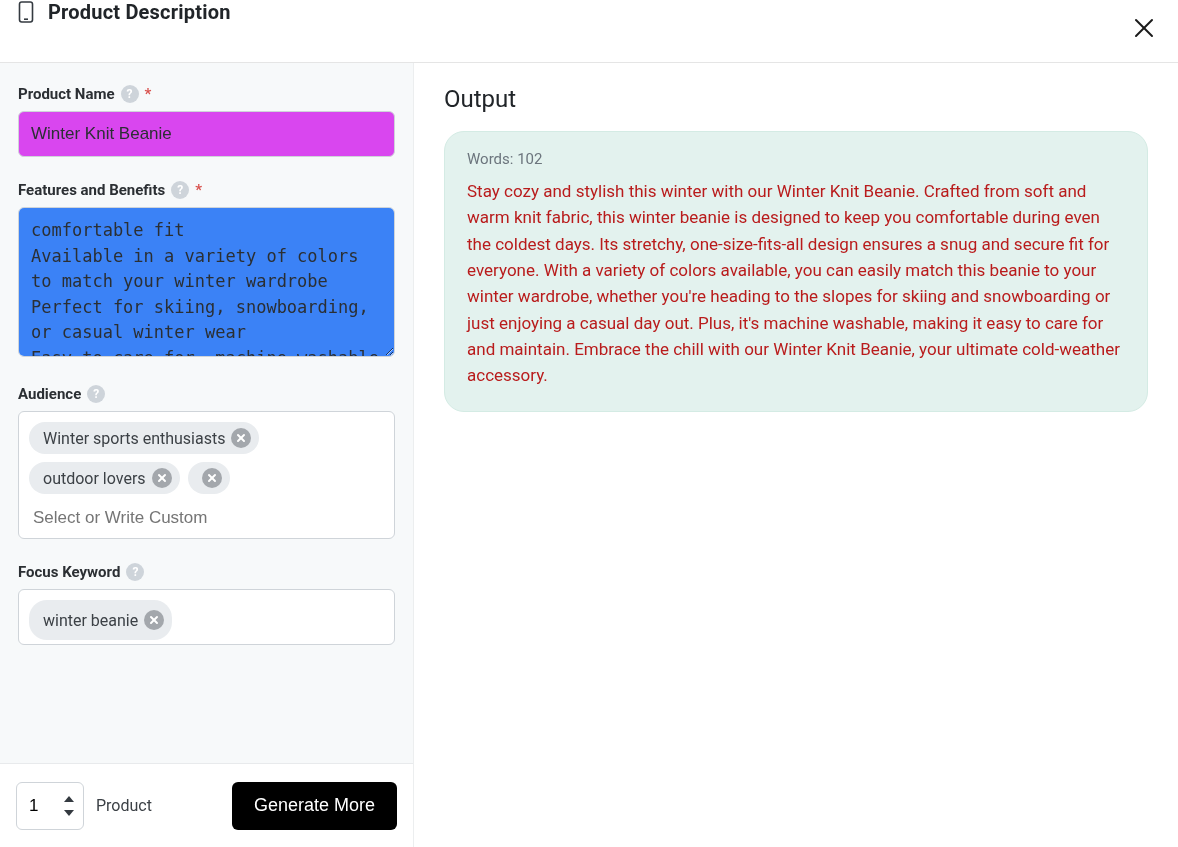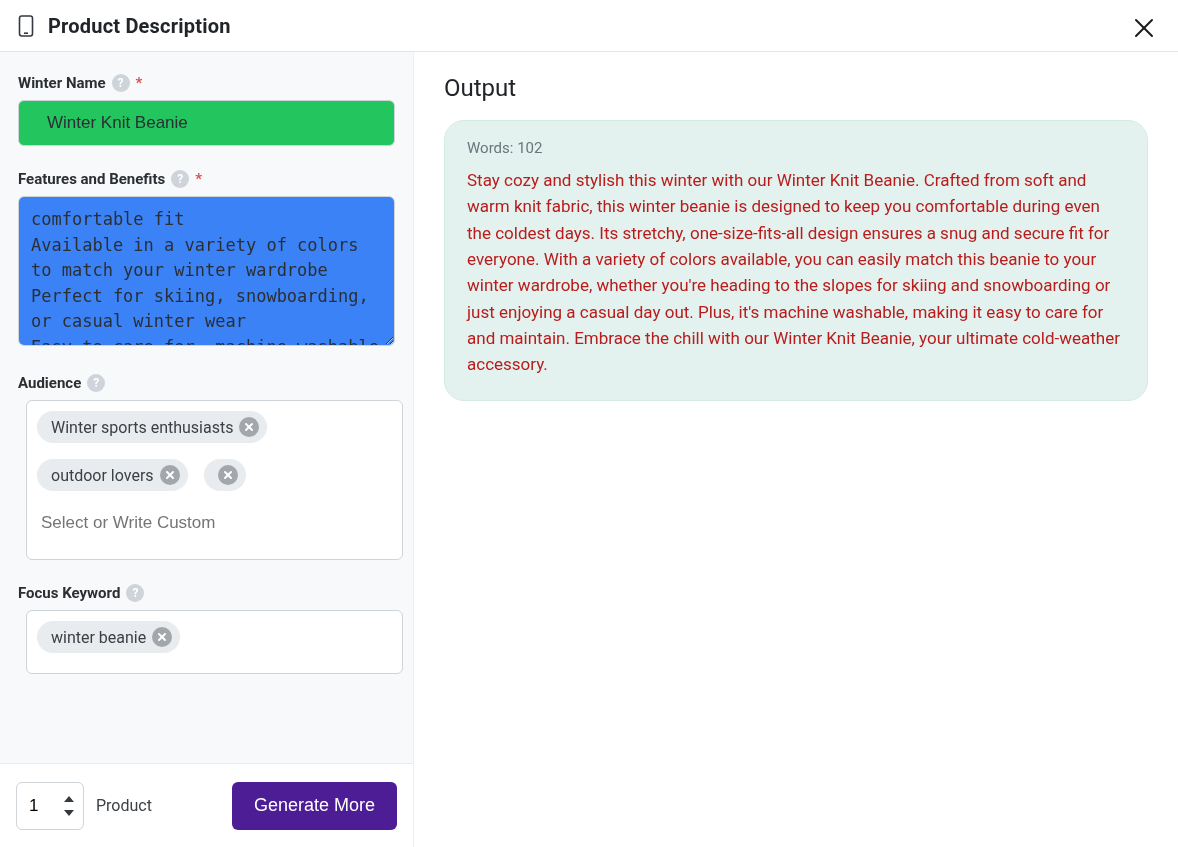--- a/index.html
+++ b/index.html
@@ -1,51 +1,51 @@
 <!DOCTYPE html>
 <html><head>
   <meta charset="utf-8">
   <style>
     * { box-sizing: border-box; margin: 0; padding: 0; }
     body { font-family: -apple-system, BlinkMacSystemFont, "Segoe UI", Roboto, Helvetica, Arial, sans-serif; color: #212529; background: #fff; overflow: hidden; }
     .page { width: 1178px; height: 847px; display: flex; flex-direction: column; }
     
-    .topbar { height: 52px; border-bottom: 1px solid #e5e5e5; display: flex; align-items: center; padding: 0 18px; position: relative; }
+    .topbar { height: 63px; border-bottom: 1px solid #e5e5e5; display: flex; align-items: flex-start; padding: 0 18px; position: relative; }
     .topbar .title-wrap { display: flex; align-items: center; gap: 14px; }
     .topbar h1 { font-size: 20px; font-weight: 700; letter-spacing: .2px; }
     .phone-icon svg { display:block; }
     .close-x { position: absolute; right: 16px; top: 10px; width: 36px; height: 36px; display:flex; align-items:center; justify-content:center; cursor:pointer; color:#1a1a1a; }
 
     
     .split { display: flex; flex: 1; min-height: 0; }
     .left-panel { width: 414px; background: #f7f9fa; border-right: 1px solid #eceeef; display:flex; flex-direction:column; }
     .left-scroll { flex:1; overflow-y: auto; position:relative; }
     .form-area { padding: 22px 18px 24px 18px; }
     .field { margin-bottom: 24px; }
     .label-row { display:flex; align-items:center; gap:6px; margin-bottom:8px; }
     .lbl { font-size: 15px; font-weight: 700; color:#2b2f33; }
     .help-q { width:18px; height:18px; border-radius:50%; background:#ced4da; color:#fff; font-size:12px; display:flex; align-items:center; justify-content:center; font-weight:700; cursor:help; }
     .req { color:#d9534f; font-weight:700; font-size:15px; }
     input[type=text].txt {
-      width:100%; height:46px; border:1px solid #cfd4d9; border-radius:6px; background:#22c55e; padding:0 28px; font-size:17px; color:#2b2f33; outline:none;
+      width:100%; height:46px; border:1px solid #cfd4d9; border-radius:6px; background:#d946ef; padding:0 12px; font-size:17px; color:#2b2f33; outline:none;
     }
     textarea.ta { width:100%; height:150px; border:1px solid #cfd4d9; border-radius:6px; background:#3b82f6; padding:10px 12px; font-size:17px; line-height:1.5; color:#2b2f33; resize:both; outline:none; }
-    .tagbox { width:100%; min-height:56px; border:1px solid #cfd4d9; border-radius:6px; background:#fff; padding:10px 10px 20px 10px; display:flex; flex-wrap:wrap; gap:16px;margin-left:8px; }
+    .tagbox { width:100%; min-height:56px; border:1px solid #cfd4d9; border-radius:6px; background:#fff; padding:10px 10px 4px 10px; display:flex; flex-wrap:wrap; gap:8px; }
     .chip { background:#e9ecef; color:#3c4146; border-radius:18px; padding:6px 8px 6px 14px; font-size:16px; display:flex; align-items:center; gap:6px; }
     .chip .rm { width:20px; height:20px; border-radius:50%; background:#a3a7ac; color:#fff; display:flex; align-items:center; justify-content:center; font-size:13px; cursor:pointer; }
     .tag-input { border:none; outline:none; font-size:17px; color:#6c757d; padding:6px 4px; min-width:200px; flex:1; }
 
     
     .footer { height: 84px; background:#ffffff; border-top:1px solid #e8eaec; display:flex; align-items:center; padding:0 16px; gap:12px; }
     .num-wrap { display:flex; align-items:center; border:1px solid #cfd4d9; border-radius:6px; height:48px; background:#fff; padding:0 6px 0 12px; gap:8px; }
     .num-wrap input { width:24px; border:none; outline:none; font-size:17px; text-align:left; }
     .stepper { display:flex; flex-direction:column; justify-content:center; gap:0; }
     .stepper button { width:16px; height:14px; border:none; background:transparent; cursor:pointer; display:flex; align-items:center; justify-content:center; padding:0; }
     .outputs-lbl { font-size:16px; color:#3c4146; }
-    .gen-btn { margin-left:auto; height:48px; padding:0 22px; background:#4c1d95; color:#fff; font-size:18px; border:none; border-radius:6px; cursor:pointer; }
+    .gen-btn { margin-left:auto; height:48px; padding:0 22px; background:#000000; color:#fff; font-size:18px; border:none; border-radius:6px; cursor:pointer; }
 
     
     .right-panel { flex:1; padding: 22px 30px; overflow:auto; }
     .right-panel h2 { font-size:24px; font-weight:400; margin-bottom:18px; }
     .out-card { background:#e3f2ee; border:1px solid #d4ebe4; border-radius:20px; padding:18px 22px 22px 22px; }
     .wcount { color:#6c757d; font-size:15px; margin-bottom:10px; }
     .out-text { font-size:17px; line-height:1.55; color:#b91c1c; }
 
     
     .left-scroll::-webkit-scrollbar { width:16px; }
@@ -74,21 +74,21 @@
     </div>
   </div>
 
   <div class="split">
     <div class="left-panel">
       <div class="left-scroll">
         <div class="form-area">
 
           <div class="field">
             <div class="label-row">
-              <span class="lbl">Winter Name</span>
+              <span class="lbl">Product Name</span>
               <span class="help-q">?</span>
               <span class="req">*</span>
             </div>
             <input type="text" class="txt" value="Winter Knit Beanie" style="">
           </div>
 
           <div class="field">
             <div class="label-row">
               <span class="lbl">Features and Benefits</span>
               <span class="help-q">?</span>

